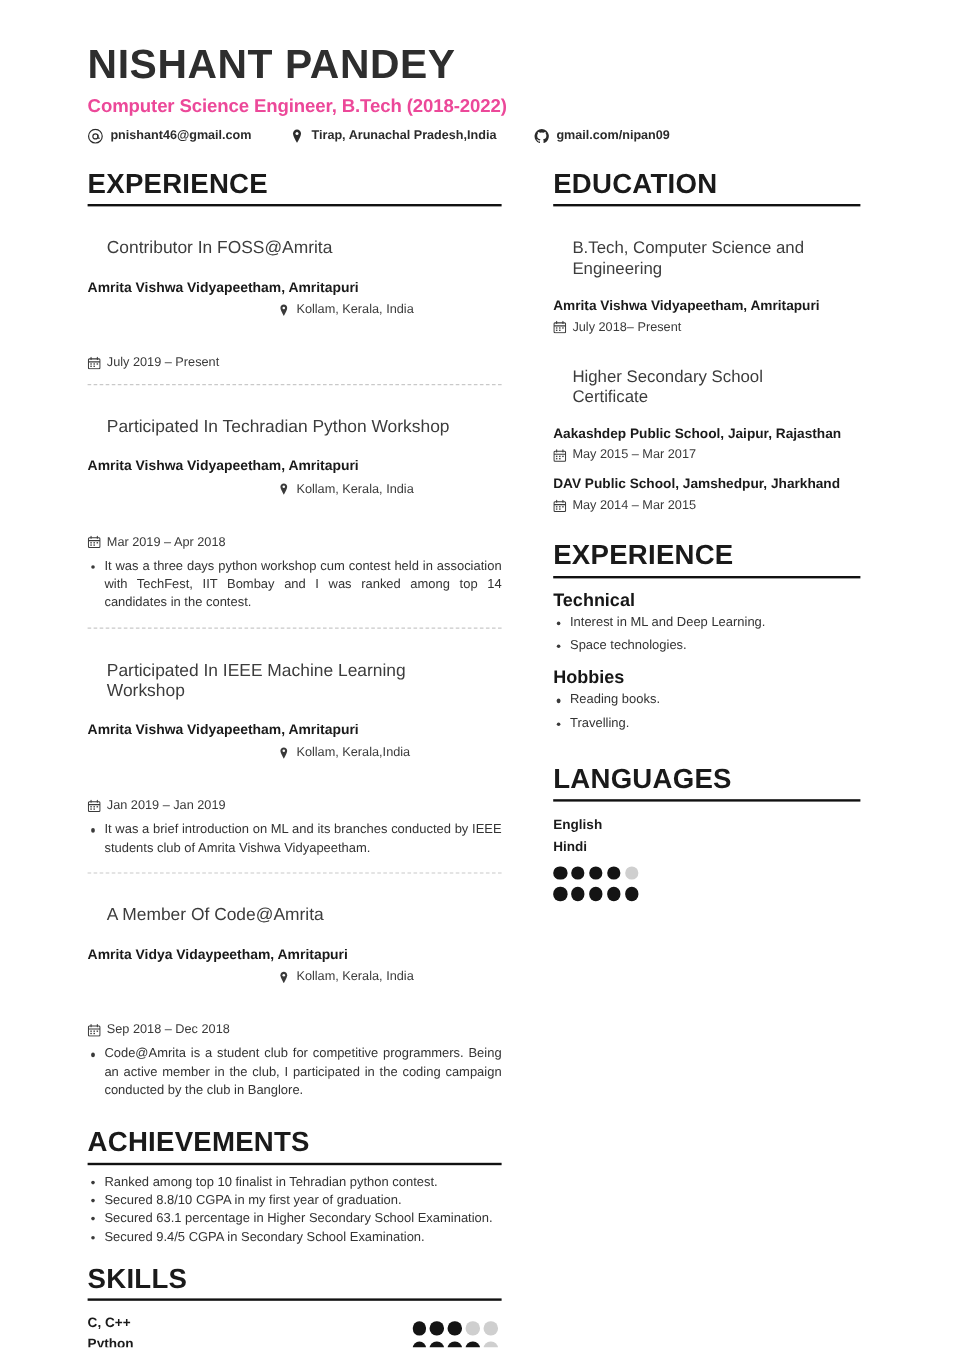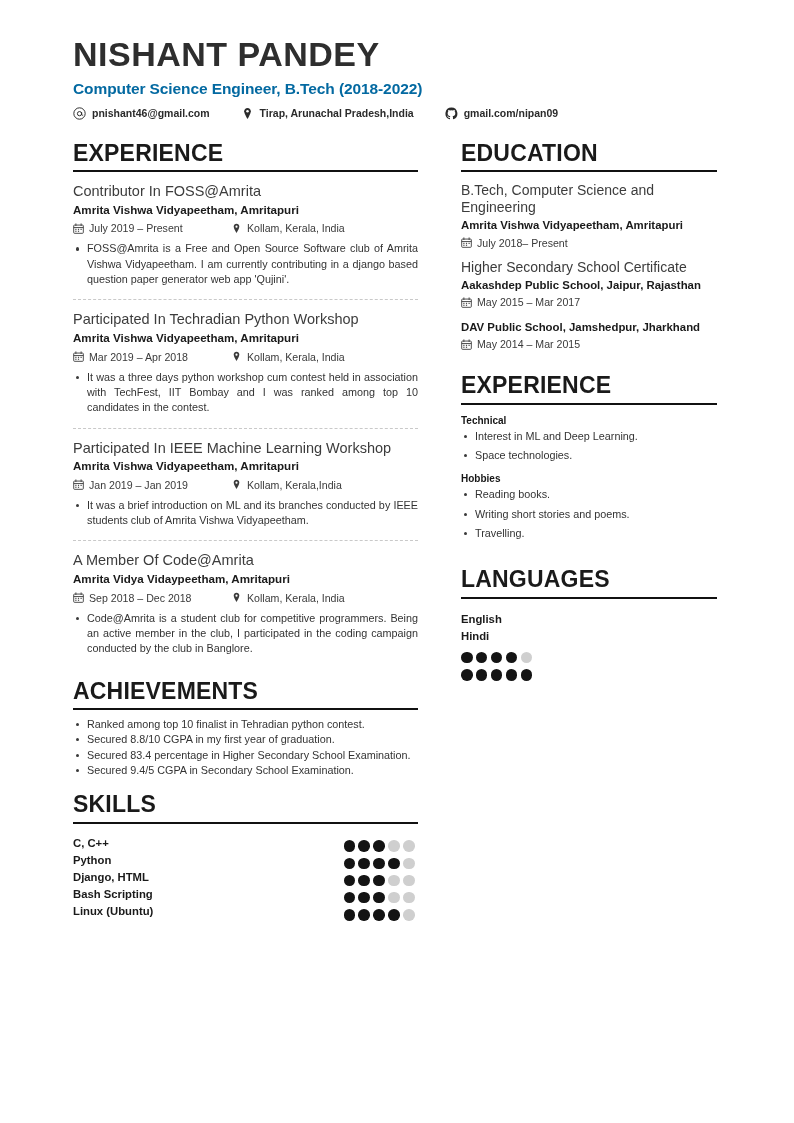--- a/index.html
+++ b/index.html
@@ -31,21 +31,21 @@
     font-size: 34px;
     font-weight: 700;
     letter-spacing: 0.5px;
     color: #2e2e2e;
     line-height: 1.08;
     margin: 0;
   }
   .subtitle {
     font-size: 15.5px;
     font-weight: 700;
-    color: #0369a1;
+    color: #ec4899;
     margin: 7px 0 0 0;
     letter-spacing: -0.1px;
   }
   .contact-row {
     margin-top: 9px;
     display: flex;
     align-items: center;
     font-size: 10.5px;
     color: #2b2b2b;
     font-weight: 700;
@@ -97,42 +97,42 @@
     margin: 4px 0 0 0;
   }
 
   
   .entry { padding-top: 11px; }
   .entry-title {
     font-size: 14.5px;
     font-weight: 400;
     color: #3c3c3c;
     line-height: 1.22;
-    margin: 0;
+    margin: 16px;
   }
   .entry-org {
     font-size: 11.6px;
     font-weight: 700;
     color: #1a1a1a;
     margin: 2px 0 0 0;
     line-height: 1.25;
   }
   .meta-row {
     display: flex;
     align-items: flex-start;
     margin-top: 5px;
     font-size: 10.6px;
     color: #3a3a3a;
   }
   .meta-item {
     display: flex;
     align-items: center;
     white-space: nowrap;
   }
-  .meta-date { width: 158px; }
+  .meta-date { width: 158px; margin-top: 44px; }
   .meta-item .mi {
     display: inline-flex;
     align-items: center;
     justify-content: center;
     width: 11px;
     height: 11px;
     margin-right: 5px;
     flex: none;
   }
   .meta-item .mi svg { display:block; }
@@ -200,21 +200,21 @@
   .dot.on { background: #141414; }
 
   .lang-block { margin-top: 12px; flex-direction: column; }
   .lang-block .rating-labels { line-height: 1.56; }
   .lang-block .dots-row { height: 17.6px; }
 
   
   .interest-group { margin-top: 10px; }
   .interest-group:first-child { margin-top: 11px; }
   .interest-head {
-    font-size: 10px;
+    font-size: 15px;
     font-weight: 700;
     color: #161616;
     margin: 0 0 3px 0;
   }
   .interest-group ul.bullets { margin-top: 2px; }
   .interest-group ul.bullets li {
     margin-bottom: 4px;
     text-align: left;
     font-size: 10.8px;
   }
@@ -296,23 +296,20 @@
           <div class="meta-item">
             <span class="mi">
               <svg width="11" height="11" viewBox="0 0 16 16">
                 <path d="M8 1.2c-2.3 0-4.1 1.8-4.1 4.05C3.9 8.2 8 14.8 8 14.8s4.1-6.6 4.1-9.55C12.1 3 10.3 1.2 8 1.2z" fill="#3a3a3a"></path>
                 <circle cx="8" cy="5.3" r="1.55" fill="#ffffff"></circle>
               </svg>
             </span>
             <span>Kollam, Kerala, India</span>
           </div>
         </div>
-        <ul class="bullets">
-          <li>FOSS@Amrita is a Free and Open Source Software club of Amrita Vishwa Vidyapeetham. I am currently contributing in a django based question paper generator web app 'Qujini'.</li>
-        </ul>
       </div>
 
       <hr class="dashed-sep">
 
       <div class="entry">
         <div class="entry-title">Participated In Techradian Python Workshop</div>
         <div class="entry-org">Amrita Vishwa Vidyapeetham, Amritapuri</div>
         <div class="meta-row">
           <div class="meta-item meta-date">
             <span class="mi">
@@ -333,21 +330,21 @@
             <span class="mi">
               <svg width="11" height="11" viewBox="0 0 16 16">
                 <path d="M8 1.2c-2.3 0-4.1 1.8-4.1 4.05C3.9 8.2 8 14.8 8 14.8s4.1-6.6 4.1-9.55C12.1 3 10.3 1.2 8 1.2z" fill="#3a3a3a"></path>
                 <circle cx="8" cy="5.3" r="1.55" fill="#ffffff"></circle>
               </svg>
             </span>
             <span>Kollam, Kerala, India</span>
           </div>
         </div>
         <ul class="bullets">
-          <li>It was a three days python workshop cum contest held in association with TechFest, IIT Bombay and I was ranked among top 10 candidates in the contest.</li>
+          <li>It was a three days python workshop cum contest held in association with TechFest, IIT Bombay and I was ranked among top 14 candidates in the contest.</li>
         </ul>
       </div>
 
       <hr class="dashed-sep">
 
       <div class="entry">
         <div class="entry-title">Participated In IEEE Machine Learning Workshop</div>
         <div class="entry-org">Amrita Vishwa Vidyapeetham, Amritapuri</div>
         <div class="meta-row">
           <div class="meta-item meta-date">
@@ -416,21 +413,21 @@
         </ul>
       </div>
     </div>
 
     <div class="section" style="margin-top:22px;">
       <div class="section-title">ACHIEVEMENTS</div>
       <hr class="section-rule">
       <ul class="bullets ach-list">
         <li>Ranked among top 10 finalist in Tehradian python contest.</li>
         <li>Secured 8.8/10 CGPA in my first year of graduation.</li>
-        <li>Secured 83.4 percentage in Higher Secondary School Examination.</li>
+        <li>Secured 63.1 percentage in Higher Secondary School Examination.</li>
         <li>Secured 9.4/5 CGPA in Secondary School Examination.</li>
       </ul>
     </div>
 
     <div class="section" style="margin-top:14px;">
       <div class="section-title">SKILLS</div>
       <hr class="section-rule">
       <div class="rating-block">
         <div class="rating-labels">
           <div>C, C++</div>
@@ -562,21 +559,20 @@
         <ul class="bullets">
           <li>Interest in ML and Deep Learning.</li>
           <li>Space technologies.</li>
         </ul>
       </div>
 
       <div class="interest-group">
         <div class="interest-head">Hobbies</div>
         <ul class="bullets">
           <li>Reading books.</li>
-          <li>Writing short stories and poems.</li>
           <li>Travelling.</li>
         </ul>
       </div>
     </div>
 
     <div class="section" style="margin-top:26px;">
       <div class="section-title">LANGUAGES</div>
       <hr class="section-rule">
       <div class="rating-block lang-block">
         <div class="rating-labels">

